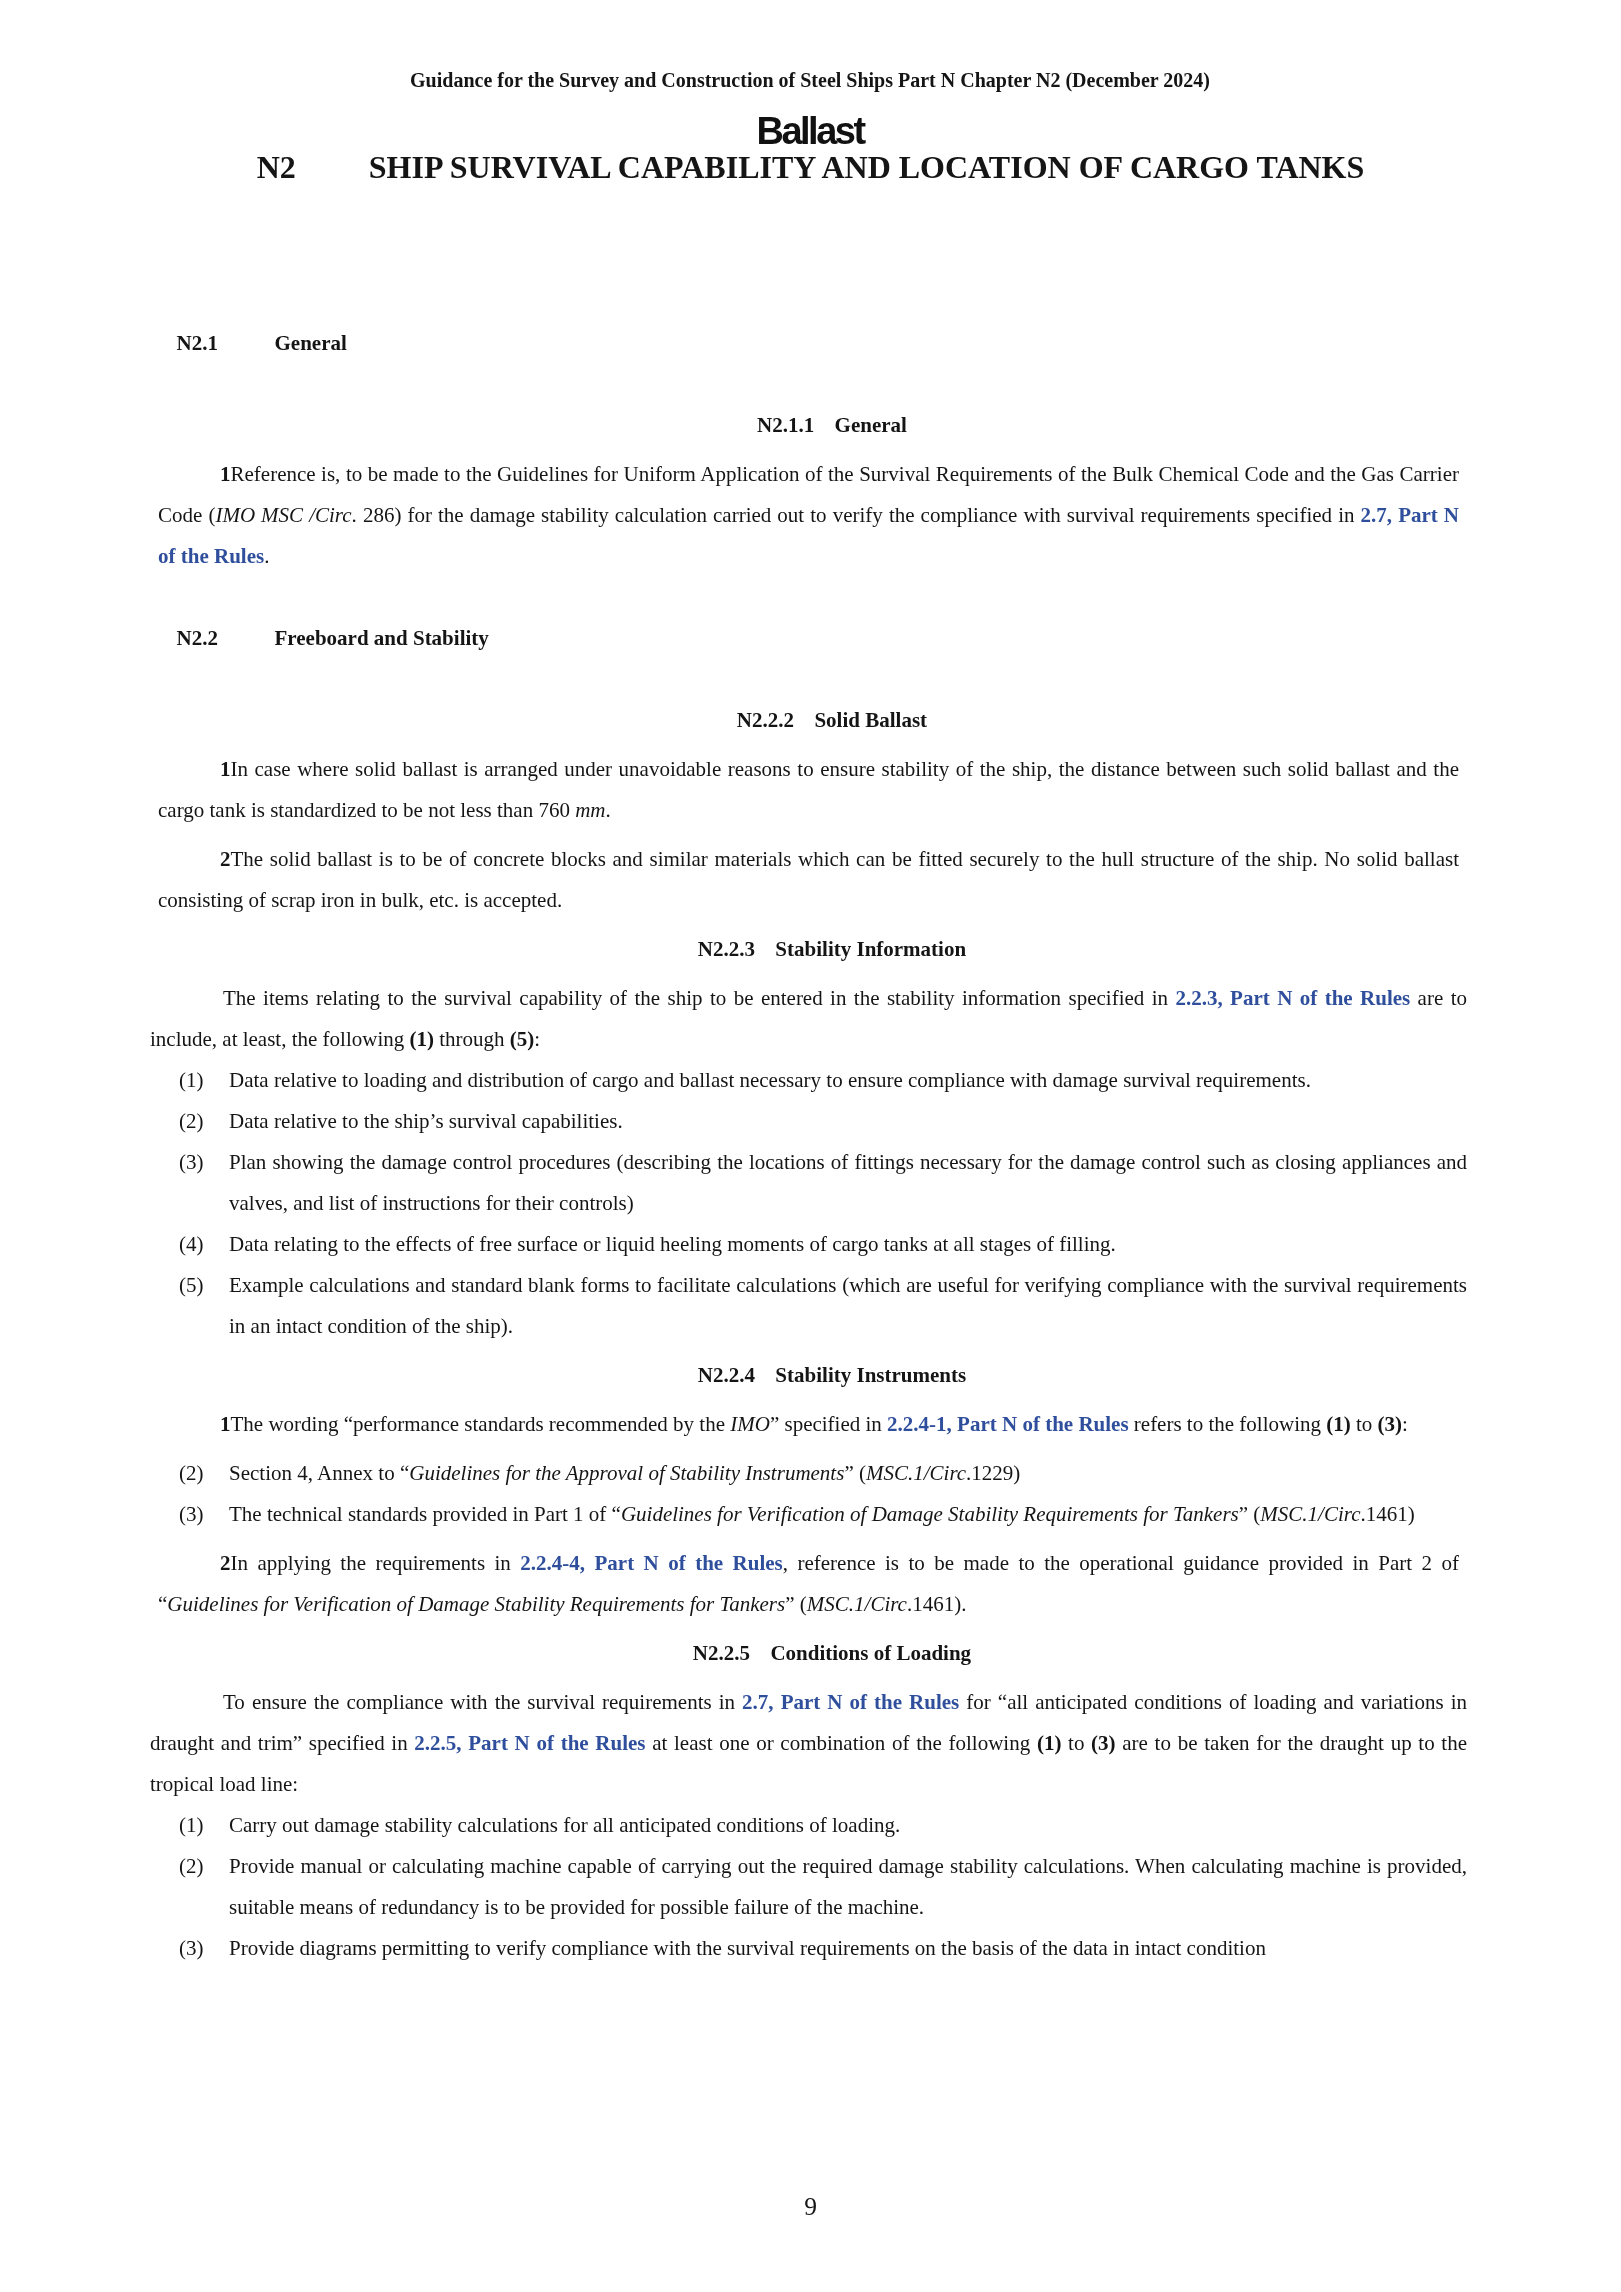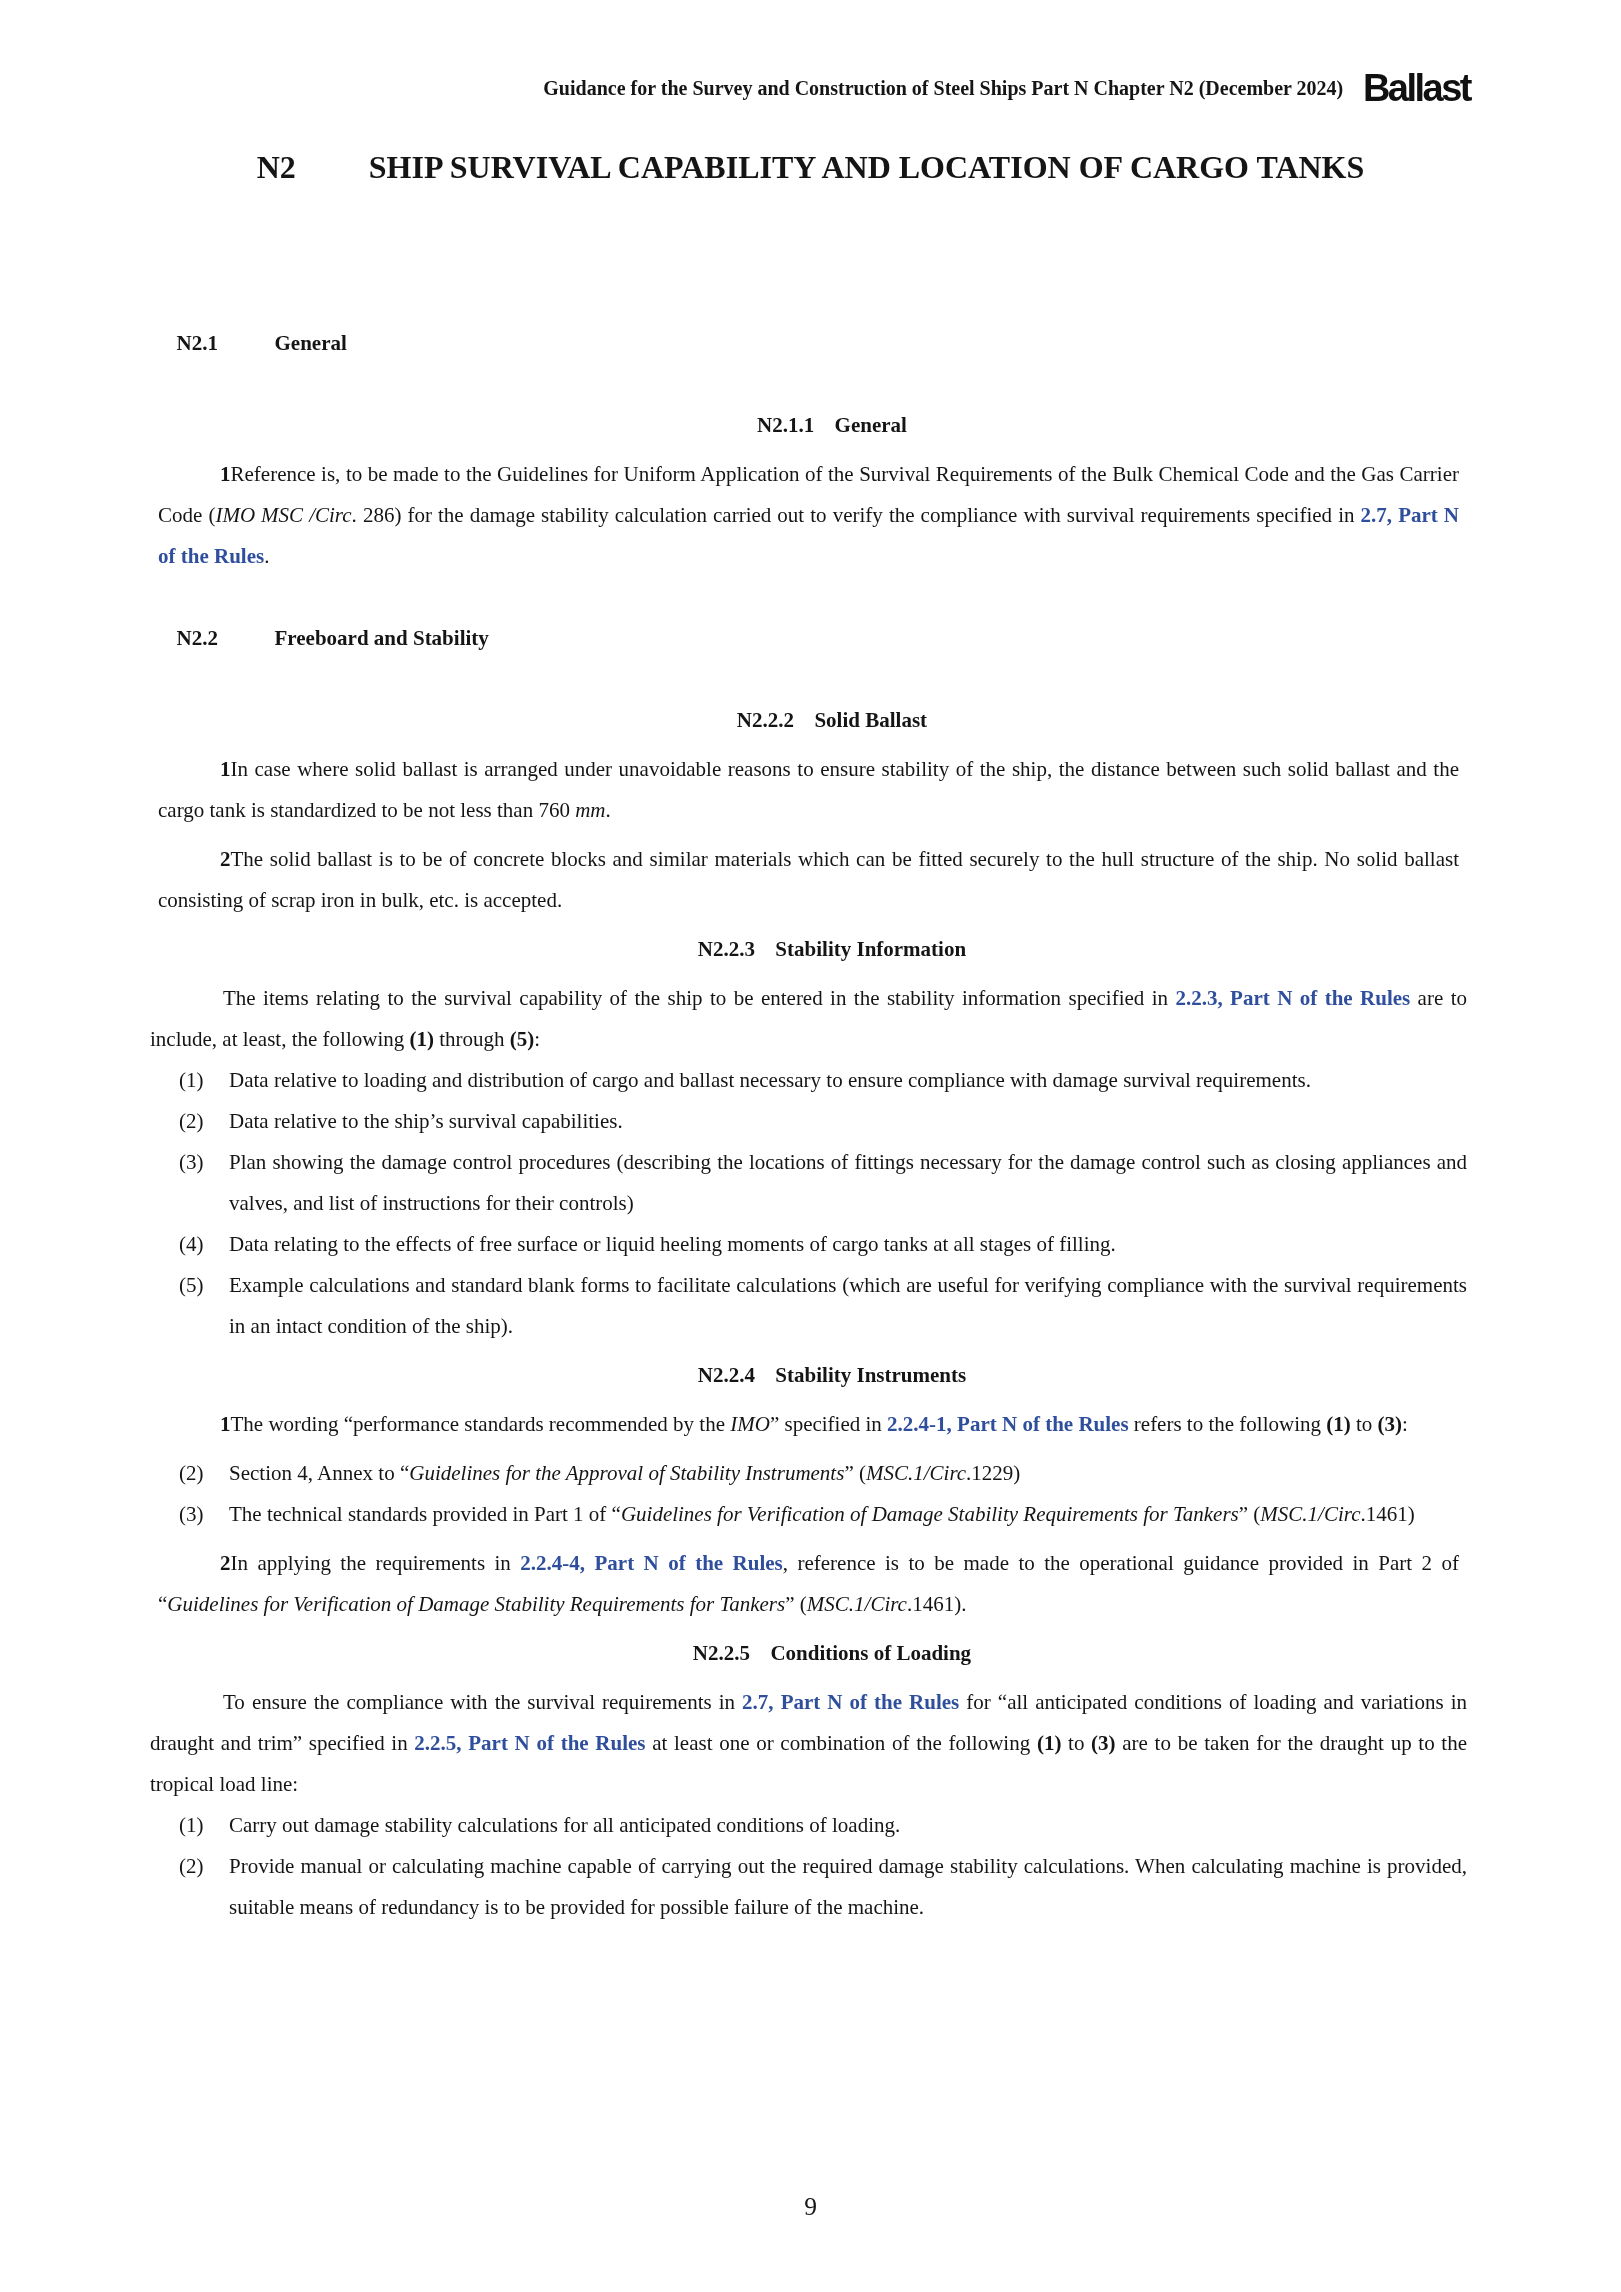--- a/index.html
+++ b/index.html
@@ -6,21 +6,21 @@
   .page {
     position:relative;
     width:1621px; height:2293px;
     background:#ffffff;
     font-family:"Liberation Serif", serif;
     color:#151515;
     overflow:hidden;
   }
   .header {
     position:absolute; top:69px; left:150px; right:151px;
-    display:flex; justify-content:flex-end; align-items:center; gap:19.6px;
+    display:flex; justify-content:flex-end; align-items:center; gap:19.6px;flex-direction:column;
   }
   .header-title { font-weight:bold; font-size:20px; white-space:nowrap; }
   .logo {
     font-family:"Liberation Sans", sans-serif;
     font-weight:bold; font-size:38px; letter-spacing:-2.5px;
     line-height:1; color:#111;
   }
   .doc-title {
     position:absolute; top:149px; left:0; width:100%;
     text-align:center; font-weight:bold; font-size:32px; white-space:nowrap;
@@ -79,18 +79,19 @@
       <div class="item"><span class="inum">(5)</span><span class="r-n">Example calculations and standard blank forms to facilitate calculations (which are useful for verifying compliance with the survival requirements in an intact condition of the ship).</span></div>
       <div class="h2"><span class="hnum">N2.2.4</span><span class="htitle">Stability Instruments</span></div>
       <div class="pnum"><span class="pn">1</span><span class="r-n">The wording “performance standards recommended by the </span><span class="r-i">IMO</span><span class="r-n">” specified in </span><span class="r-link">2.2.4-1, Part N of the Rules</span><span class="r-n"> refers to the following </span><span class="r-b">(1)</span><span class="r-n"> to </span><span class="r-b">(3)</span><span class="r-n">:</span></div>
       <div class="item"><span class="inum">(2)</span><span class="r-n">Section 4, Annex to “</span><span class="r-i">Guidelines for the Approval of Stability Instruments</span><span class="r-n">” (</span><span class="r-i">MSC.1/Circ</span><span class="r-n">.1229)</span></div>
       <div class="item"><span class="inum">(3)</span><span class="r-n">The technical standards provided in Part 1 of “</span><span class="r-i">Guidelines for Verification of Damage Stability Requirements for Tankers</span><span class="r-n">” (</span><span class="r-i">MSC.1/Circ</span><span class="r-n">.1461)</span></div>
       <div class="pnum"><span class="pn">2</span><span class="r-n">In applying the requirements in </span><span class="r-link">2.2.4-4, Part N of the Rules</span><span class="r-n">, reference is to be made to the operational guidance provided in Part 2 of “</span><span class="r-i">Guidelines for Verification of Damage Stability Requirements for Tankers</span><span class="r-n">” (</span><span class="r-i">MSC.1/Circ</span><span class="r-n">.1461).</span></div>
       <div class="h2"><span class="hnum">N2.2.5</span><span class="htitle">Conditions of Loading</span></div>
       <div class="pind"><span class="r-n">To ensure the compliance with the survival requirements in </span><span class="r-link">2.7, Part N of the Rules</span><span class="r-n"> for “all anticipated conditions of loading and variations in draught and trim” specified in </span><span class="r-link">2.2.5, Part N of the Rules</span><span class="r-n"> at least one or combination of the following </span><span class="r-b">(1)</span><span class="r-n"> to </span><span class="r-b">(3)</span><span class="r-n"> are to be taken for the draught up to the tropical load line:</span></div>
       <div class="item"><span class="inum">(1)</span><span class="r-n">Carry out damage stability calculations for all anticipated conditions of loading.</span></div>
       <div class="item"><span class="inum">(2)</span><span class="r-n">Provide manual or calculating machine capable of carrying out the required damage stability calculations. When calculating machine is provided, suitable means of redundancy is to be provided for possible failure of the machine.</span></div>
+      <div class="item"><span class="inum">(3)</span><span class="r-n">Provide diagrams permitting to verify compliance with the survival requirements on the basis of the data in intact condition</span></div>
     </div>
 
   <div class="page-number">9</div>
 
 </div>
 
 
 </body></html>

